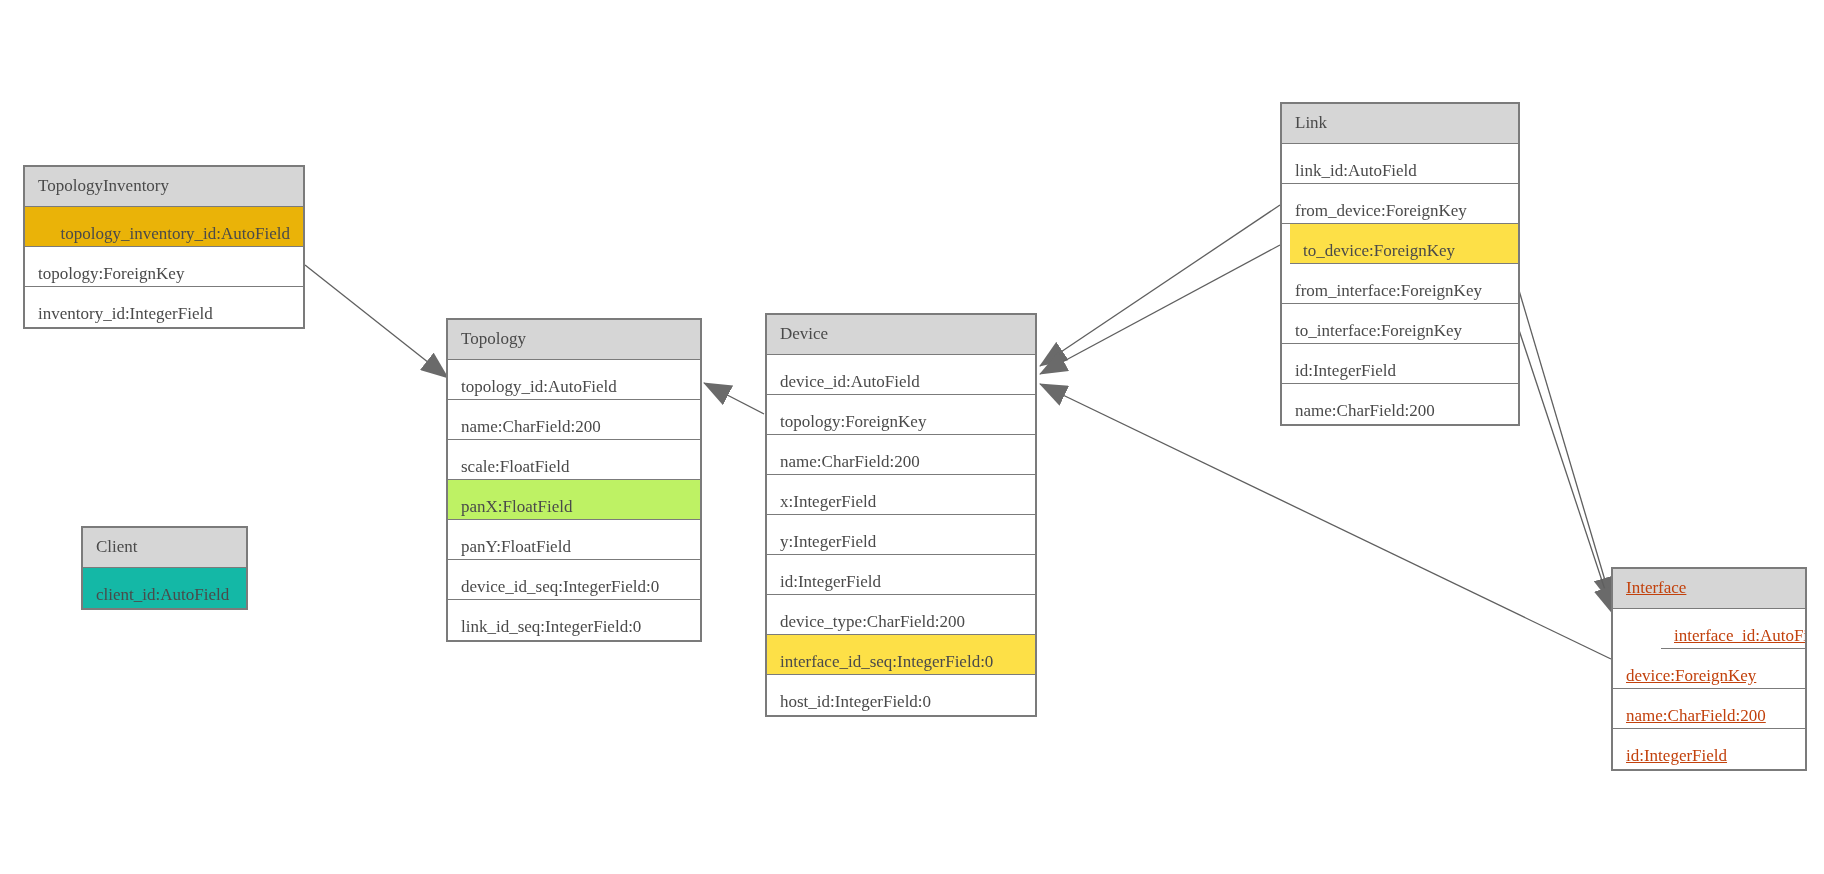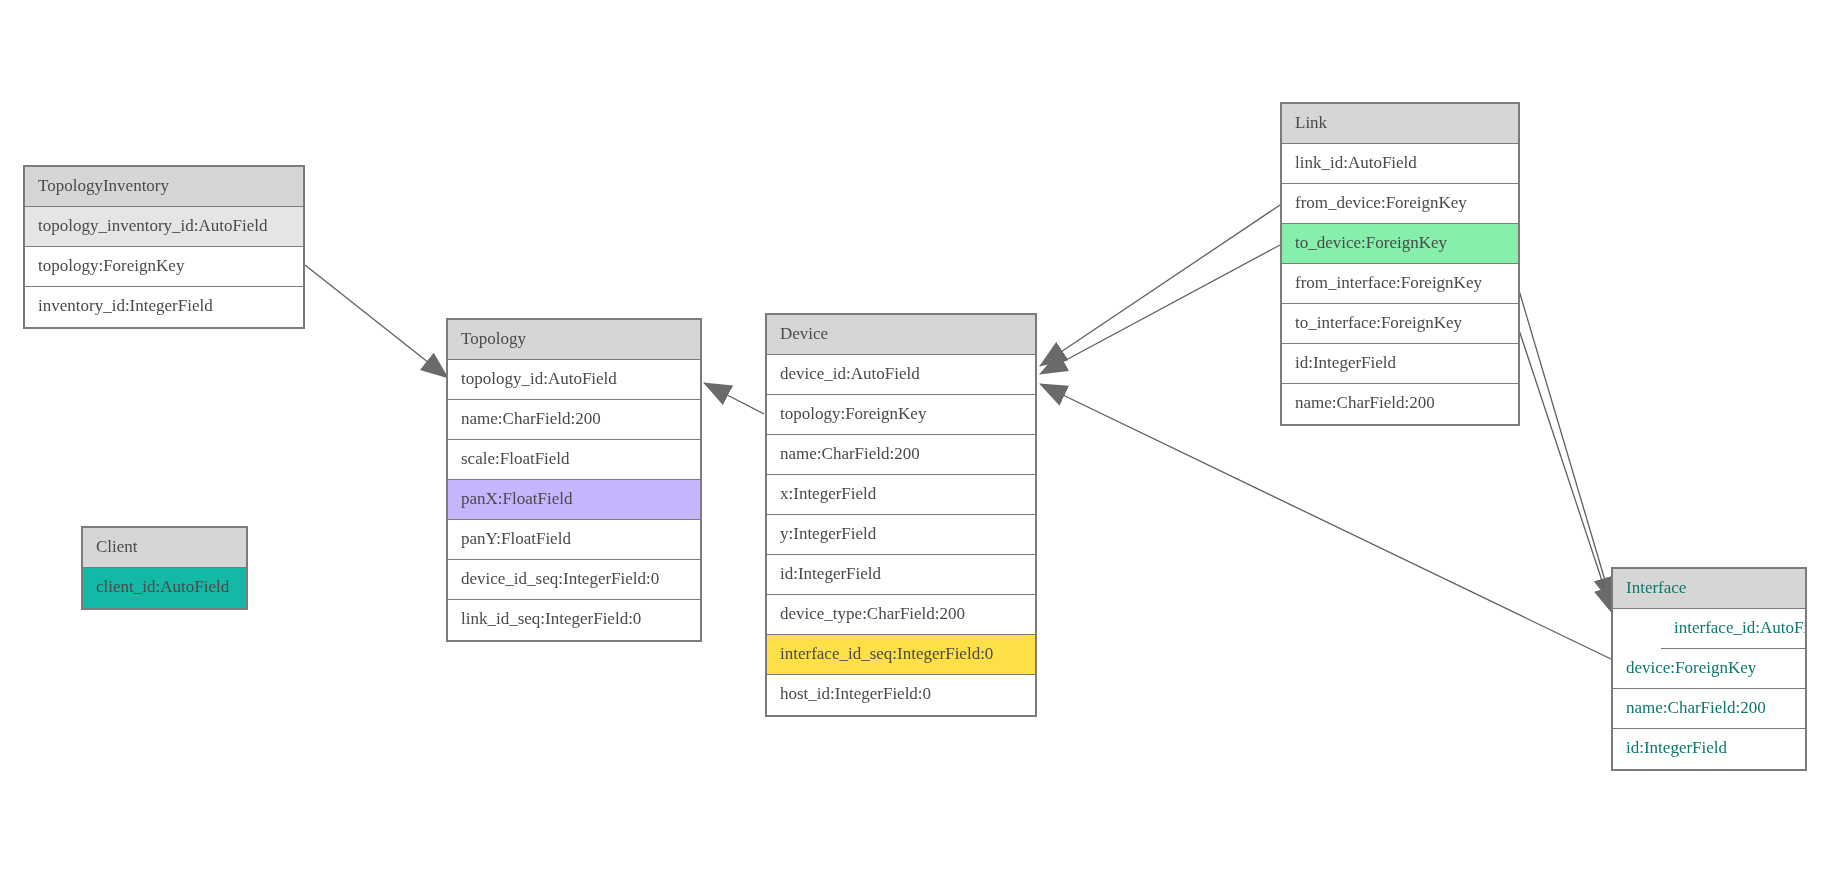--- a/index.html
+++ b/index.html
@@ -36,21 +36,21 @@
     padding: 0 13px;
     border-bottom: 1px solid #7b7b7b;
     font-size: 17px;
     white-space: nowrap;
     overflow: hidden;
   }
   .field-row {
     box-sizing: border-box;
     height: 40px;
     line-height: 38px;
-    padding: 0 13px;
+    padding: 8px 13px;
     border-bottom: 1px solid #7b7b7b;
     font-size: 17px;
     white-space: nowrap;
     overflow: hidden;
     background: #ffffff;
   }
   .field-row:last-child {
     border-bottom: none;
   }
 </style>
@@ -68,30 +68,30 @@
       <line x1="764" y1="414" x2="704" y2="383" stroke="#5f5f5f" stroke-width="1.3" marker-end="url(#arrowhead)"></line>
       <line x1="1280" y1="205" x2="1040" y2="366" stroke="#5f5f5f" stroke-width="1.3" marker-end="url(#arrowhead)"></line>
       <line x1="1280" y1="245" x2="1040" y2="374" stroke="#5f5f5f" stroke-width="1.3" marker-end="url(#arrowhead)"></line>
       <line x1="1518" y1="287" x2="1612" y2="604" stroke="#5f5f5f" stroke-width="1.3" marker-end="url(#arrowhead)"></line>
       <line x1="1518" y1="327" x2="1613" y2="614" stroke="#5f5f5f" stroke-width="1.3" marker-end="url(#arrowhead)"></line>
       <line x1="1611" y1="659" x2="1040" y2="384" stroke="#5f5f5f" stroke-width="1.3" marker-end="url(#arrowhead)"></line>
     </svg>
   <div id="entity-layer">
       <div class="entity" style="left: 23px; top: 165px; width: 282px; border-color: rgb(123, 123, 123); color: rgb(74, 74, 74);">
         <div class="entity-header" style="background: rgb(214, 214, 214); border-bottom-color: rgb(123, 123, 123);">TopologyInventory</div>
-        <div class="field-row" style="border-bottom-color: rgb(123, 123, 123); background: #e5e5e5;">topology_inventory_id:AutoField</div>
+        <div class="field-row" style="border-bottom-color: rgb(123, 123, 123); background: #eab308; text-align: right;">topology_inventory_id:AutoField</div>
         <div class="field-row" style="border-bottom-color: rgb(123, 123, 123); background: rgb(255, 255, 255);">topology:ForeignKey</div>
         <div class="field-row" style="border-bottom-color: rgb(123, 123, 123); background: rgb(255, 255, 255);">inventory_id:IntegerField</div>
       </div>
       <div class="entity" style="left: 446px; top: 318px; width: 256px; border-color: rgb(123, 123, 123); color: rgb(74, 74, 74);">
         <div class="entity-header" style="background: rgb(214, 214, 214); border-bottom-color: rgb(123, 123, 123);">Topology</div>
         <div class="field-row" style="border-bottom-color: rgb(123, 123, 123); background: rgb(255, 255, 255);">topology_id:AutoField</div>
         <div class="field-row" style="border-bottom-color: rgb(123, 123, 123); background: rgb(255, 255, 255);">name:CharField:200</div>
         <div class="field-row" style="border-bottom-color: rgb(123, 123, 123); background: rgb(255, 255, 255);">scale:FloatField</div>
-        <div class="field-row" style="border-bottom-color: rgb(123, 123, 123); background: #c4b5fd;">panX:FloatField</div>
+        <div class="field-row" style="border-bottom-color: rgb(123, 123, 123); background: #bef264;">panX:FloatField</div>
         <div class="field-row" style="border-bottom-color: rgb(123, 123, 123); background: rgb(255, 255, 255);">panY:FloatField</div>
         <div class="field-row" style="border-bottom-color: rgb(123, 123, 123); background: rgb(255, 255, 255);">device_id_seq:IntegerField:0</div>
         <div class="field-row" style="border-bottom-color: rgb(123, 123, 123); background: rgb(255, 255, 255);">link_id_seq:IntegerField:0</div>
       </div>
       <div class="entity" style="left: 81px; top: 526px; width: 167px; border-color: rgb(123, 123, 123); color: rgb(74, 74, 74);">
         <div class="entity-header" style="background: rgb(214, 214, 214); border-bottom-color: rgb(123, 123, 123);">Client</div>
         <div class="field-row" style="border-bottom-color: rgb(123, 123, 123); background: #14b8a6;">client_id:AutoField</div>
       </div>
       <div class="entity" style="left: 765px; top: 313px; width: 272px; border-color: rgb(123, 123, 123); color: rgb(74, 74, 74);">
         <div class="entity-header" style="background: rgb(214, 214, 214); border-bottom-color: rgb(123, 123, 123);">Device</div>
@@ -102,27 +102,27 @@
         <div class="field-row" style="border-bottom-color: rgb(123, 123, 123); background: rgb(255, 255, 255);">y:IntegerField</div>
         <div class="field-row" style="border-bottom-color: rgb(123, 123, 123); background: rgb(255, 255, 255);">id:IntegerField</div>
         <div class="field-row" style="border-bottom-color: rgb(123, 123, 123); background: rgb(255, 255, 255);">device_type:CharField:200</div>
         <div class="field-row" style="border-bottom-color: rgb(123, 123, 123); background: #fde047;">interface_id_seq:IntegerField:0</div>
         <div class="field-row" style="border-bottom-color: rgb(123, 123, 123); background: rgb(255, 255, 255);">host_id:IntegerField:0</div>
       </div>
       <div class="entity" style="left: 1280px; top: 102px; width: 240px; border-color: rgb(123, 123, 123); color: rgb(74, 74, 74);">
         <div class="entity-header" style="background: rgb(214, 214, 214); border-bottom-color: rgb(123, 123, 123);">Link</div>
         <div class="field-row" style="border-bottom-color: rgb(123, 123, 123); background: rgb(255, 255, 255);">link_id:AutoField</div>
         <div class="field-row" style="border-bottom-color: rgb(123, 123, 123); background: rgb(255, 255, 255);">from_device:ForeignKey</div>
-        <div class="field-row" style="border-bottom-color: rgb(123, 123, 123); background: #86efac;">to_device:ForeignKey</div>
+        <div class="field-row" style="border-bottom-color: rgb(123, 123, 123); background: #fde047; margin-left: 8px;">to_device:ForeignKey</div>
         <div class="field-row" style="border-bottom-color: rgb(123, 123, 123); background: rgb(255, 255, 255);">from_interface:ForeignKey</div>
         <div class="field-row" style="border-bottom-color: rgb(123, 123, 123); background: rgb(255, 255, 255);">to_interface:ForeignKey</div>
         <div class="field-row" style="border-bottom-color: rgb(123, 123, 123); background: rgb(255, 255, 255);">id:IntegerField</div>
         <div class="field-row" style="border-bottom-color: rgb(123, 123, 123); background: rgb(255, 255, 255);">name:CharField:200</div>
       </div>
-      <div class="entity" style="left: 1611px; top: 567px; width: 196px; border-color: rgb(123, 123, 123); color: #0f766e;">
+      <div class="entity" style="left: 1611px; top: 567px; width: 196px; border-color: rgb(123, 123, 123); color: #c2410c; text-decoration: underline;">
         <div class="entity-header" style="background: rgb(214, 214, 214); border-bottom-color: rgb(123, 123, 123);">Interface</div>
         <div class="field-row" style="border-bottom-color: rgb(123, 123, 123); background: rgb(255, 255, 255); margin-left: 48px;">interface_id:AutoField</div>
         <div class="field-row" style="border-bottom-color: rgb(123, 123, 123); background: rgb(255, 255, 255);">device:ForeignKey</div>
         <div class="field-row" style="border-bottom-color: rgb(123, 123, 123); background: rgb(255, 255, 255);">name:CharField:200</div>
         <div class="field-row" style="border-bottom-color: rgb(123, 123, 123); background: rgb(255, 255, 255);">id:IntegerField</div>
       </div>
     </div>
 </div>
 
 </body></html>

